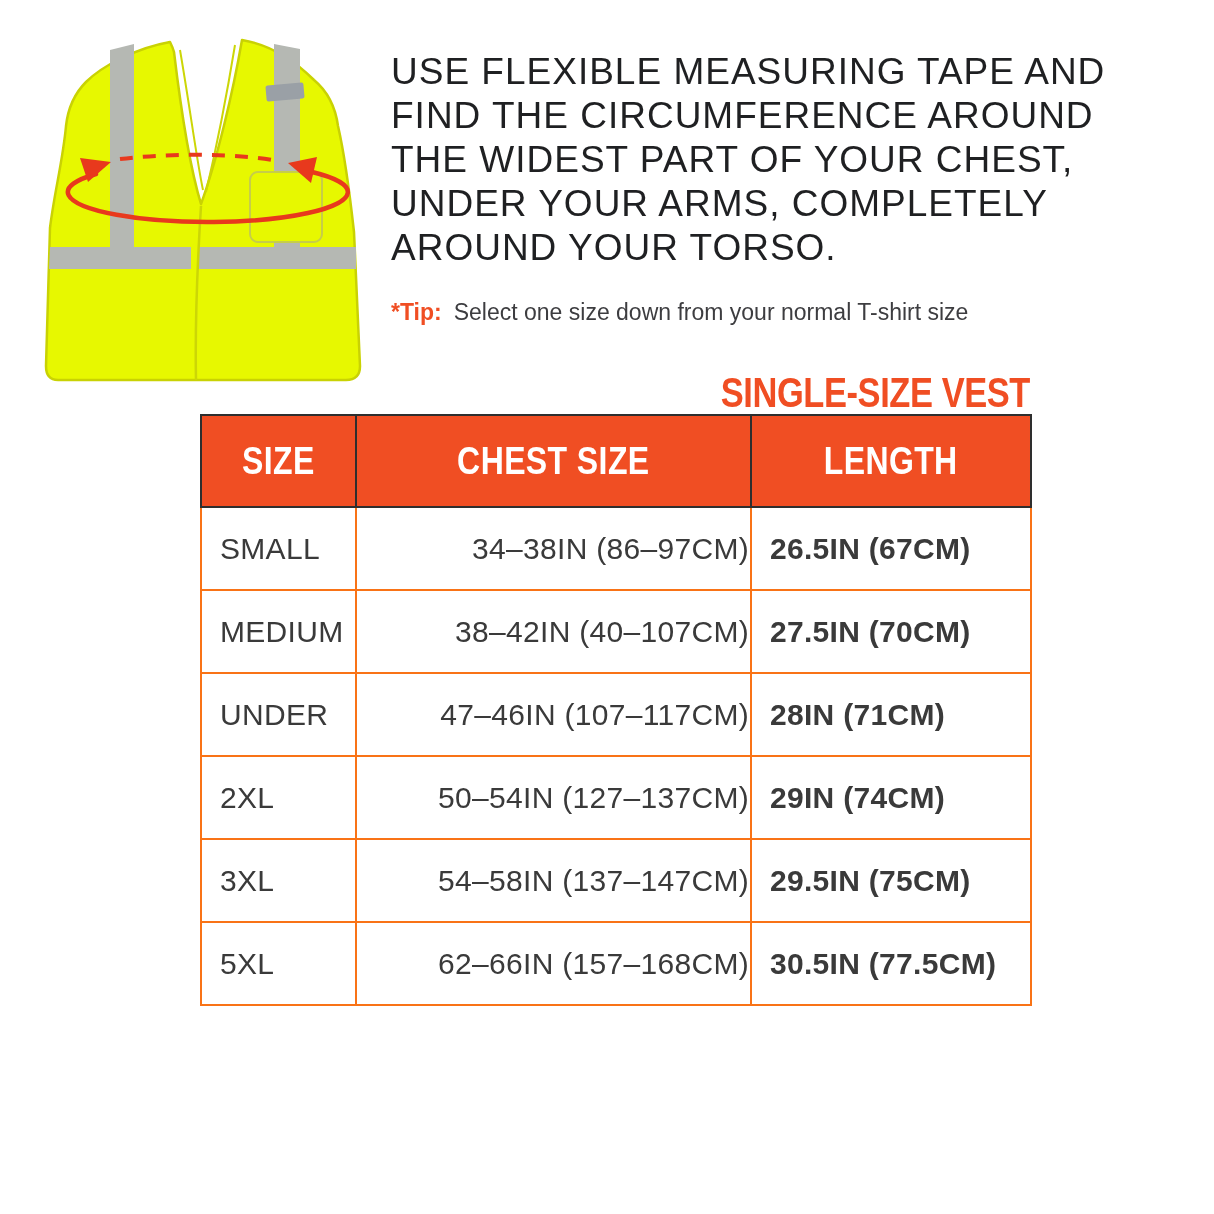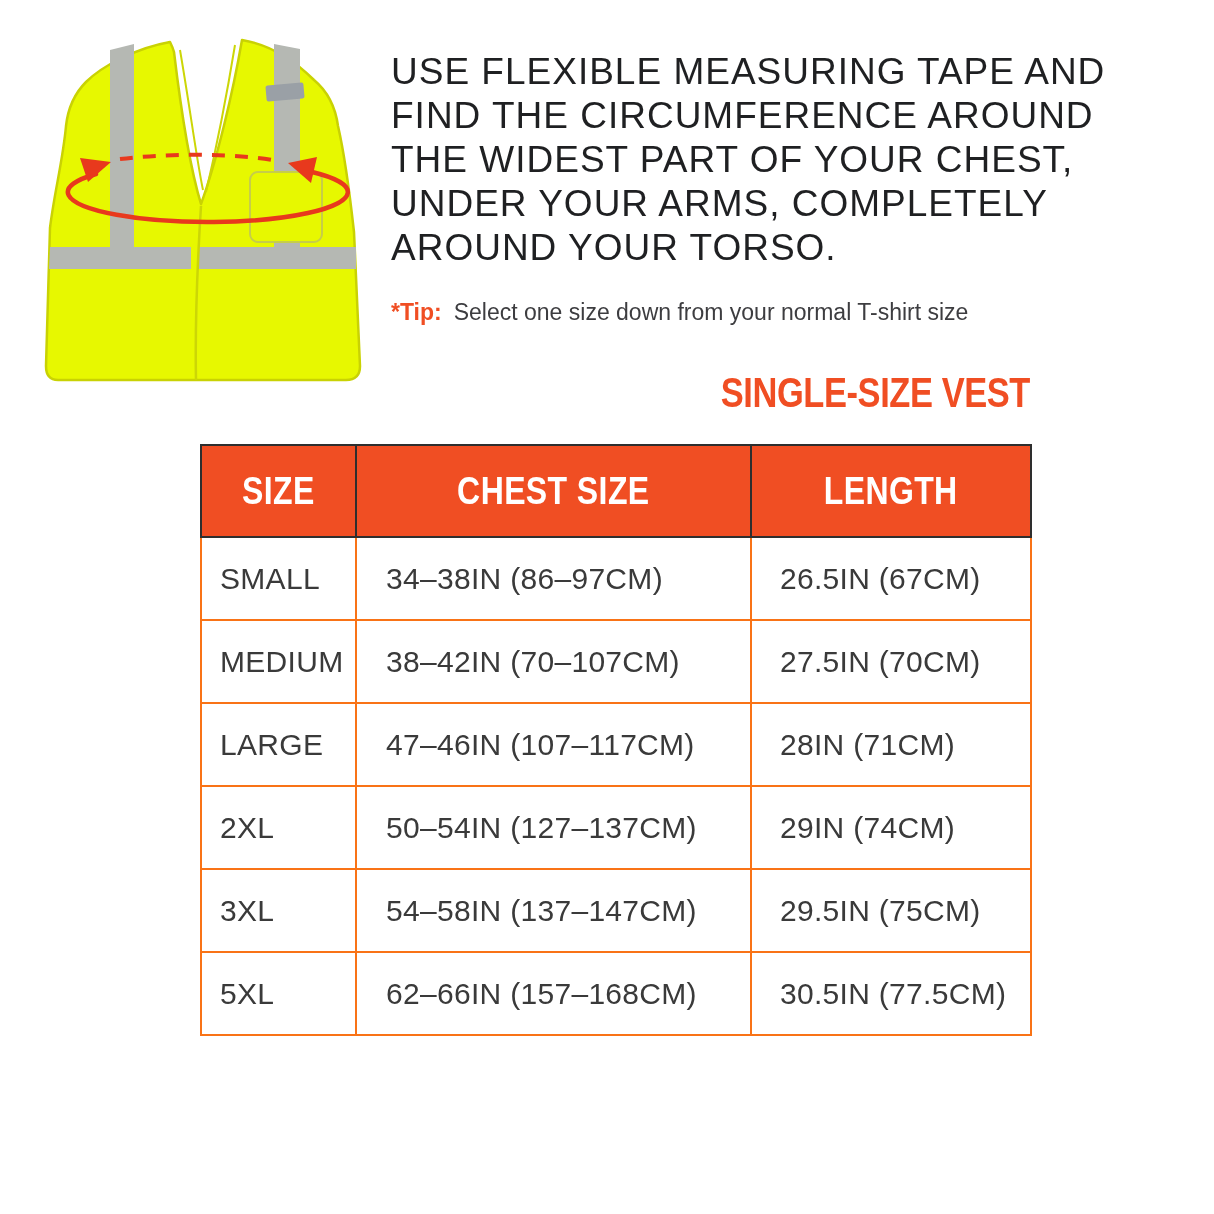--- a/index.html
+++ b/index.html
@@ -19,38 +19,38 @@
   .tip{position:absolute;left:391px;top:293px;font-size:23px;line-height:38px;color:#3d3d40;white-space:nowrap;}
   .tip-label{color:#f04e23;font-weight:bold;margin-right:12px;}
   
   .table-title{
     position:absolute;left:200px;top:371px;width:830px;text-align:right;
     font-size:42px;line-height:44px;font-weight:bold;color:#f04e23;
     transform:scaleX(0.82);transform-origin:100% 50%;letter-spacing:-0.5px;white-space:nowrap;
   }
   
   .size-table{
-    position:absolute;left:200px;top:444px;width:830px;
+    position:absolute;left:200px;top:414px;width:830px;
     border-collapse:collapse;table-layout:fixed;
   }
   .size-table col.c1{width:155px;}
   .size-table col.c2{width:395px;}
   .size-table col.c3{width:280px;}
   .size-table th{
     height:90px;background:#f04e23;color:#ffffff;text-align:center;vertical-align:middle;
     border:2px solid #2e2e2e;font-size:39px;font-weight:bold;padding:0;
   }
   .size-table th .hdr{display:inline-block;transform:scaleX(0.82);letter-spacing:0.5px;white-space:nowrap;}
   .size-table td{
     height:79px;border:2px solid #f97316;vertical-align:middle;
     font-size:30px;color:#3a3a3a;letter-spacing:0.3px;white-space:nowrap;background:#ffffff;
   }
   .size-table td.c-size{padding-left:18px;}
-  .size-table td.c-chest{padding-left:29px;}
-  .size-table td.c-length{padding-left:28px;}
+  .size-table td.c-chest{padding-left:29px;text-align:right;}
+  .size-table td.c-length{padding-left:18px;font-weight:bold;}
 </style>
 </head>
 <body>
 
 <div class="canvas">
 
   <svg class="vest-svg" viewBox="0 0 360 370" aria-hidden="true">
 
     <path d="M 150,12
          C 116,18 82,36 66,52
@@ -118,25 +118,25 @@
       </tr>
     </thead>
     <tbody>
       <tr>
         <td class="c-size">SMALL</td>
         <td class="c-chest">34–38IN (86–97CM)</td>
         <td class="c-length">26.5IN (67CM)</td>
       </tr>
       <tr>
         <td class="c-size">MEDIUM</td>
-        <td class="c-chest">38–42IN (70–107CM)</td>
+        <td class="c-chest">38–42IN (40–107CM)</td>
         <td class="c-length">27.5IN (70CM)</td>
       </tr>
       <tr>
-        <td class="c-size">LARGE</td>
+        <td class="c-size">UNDER</td>
         <td class="c-chest">47–46IN (107–117CM)</td>
         <td class="c-length">28IN (71CM)</td>
       </tr>
       <tr>
         <td class="c-size">2XL</td>
         <td class="c-chest">50–54IN (127–137CM)</td>
         <td class="c-length">29IN (74CM)</td>
       </tr>
       <tr>
         <td class="c-size">3XL</td>

